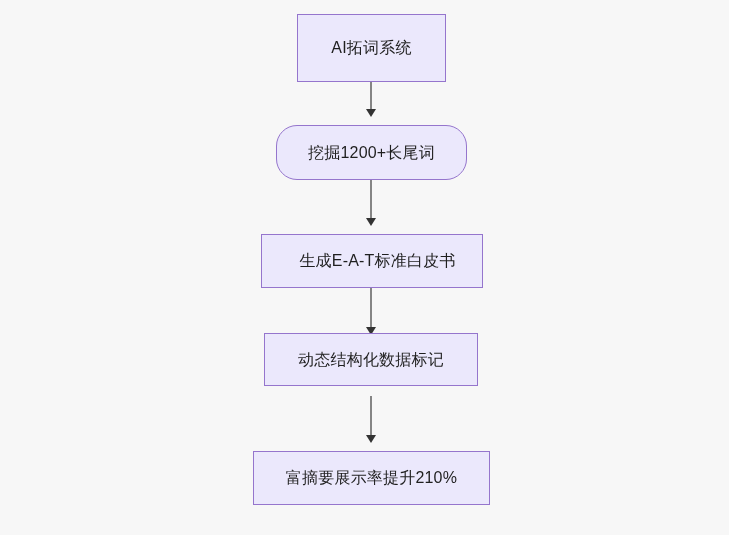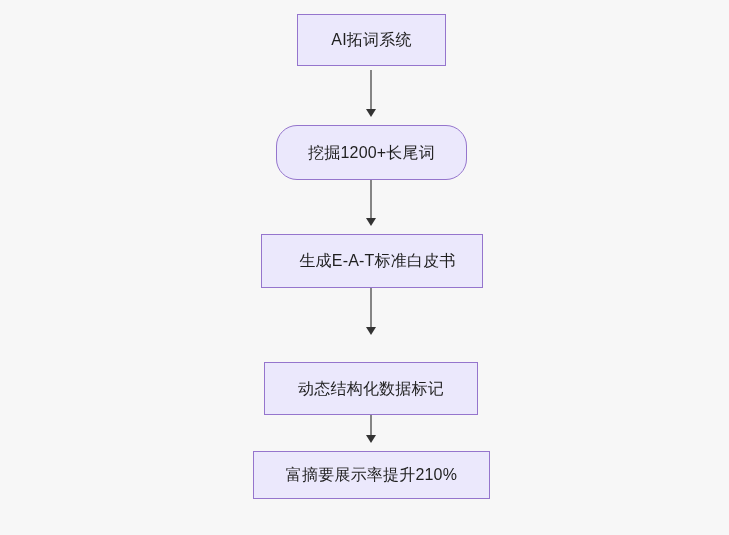--- a/index.html
+++ b/index.html
@@ -60,33 +60,33 @@
 
   <div class="connector" style="left: 370px; top: 180px; height: 39px; background: rgb(133, 133, 133);"></div>
   <div class="arrowhead" style="left: 365.5px; top: 218px; border-top-color: rgb(51, 51, 51);"></div>
 
   <div class="connector" style="left: 370px; top: 288px; height: 40px; background: rgb(133, 133, 133);"></div>
   <div class="arrowhead" style="left: 365.5px; top: 327px; border-top-color: rgb(51, 51, 51);"></div>
 
   <div class="connector" style="left: 370px; top: 396px; height: 40px; background: rgb(133, 133, 133);"></div>
   <div class="arrowhead" style="left: 365.5px; top: 435px; border-top-color: rgb(51, 51, 51);"></div>
 
-  <div class="node" style="left: 297px; top: 14px; width: 149px; height: 52px; background: rgb(235, 232, 252); border-color: rgb(149, 117, 205); color: rgb(31, 31, 31); align-items: center;">
+  <div class="node" style="left: 297px; top: 14px; width: 149px; height: 68px; background: rgb(235, 232, 252); border-color: rgb(149, 117, 205); color: rgb(31, 31, 31); align-items: center;">
     <span class="node-label">AI拓词系统</span>
   </div>
 
   <div class="node" style="left: 276px; top: 125px; width: 191px; height: 55px; background: rgb(235, 232, 252); border-color: rgb(149, 117, 205); color: rgb(31, 31, 31); border-radius: 21px;">
     <span class="node-label">挖掘1200+长尾词</span>
   </div>
 
   <div class="node" style="left: 261px; top: 234px; width: 222px; height: 54px; background: rgb(235, 232, 252); border-color: rgb(149, 117, 205); color: rgb(31, 31, 31); padding-left: 11px;">
     <span class="node-label">生成E-A-T标准白皮书</span>
   </div>
 
-  <div class="node" style="left: 264px; top: 362px; width: 214px; height: 53px; background: rgb(235, 232, 252); border-color: rgb(149, 117, 205); color: rgb(31, 31, 31);">
+  <div class="node" style="left: 264px; top: 333px; width: 214px; height: 53px; background: rgb(235, 232, 252); border-color: rgb(149, 117, 205); color: rgb(31, 31, 31);">
     <span class="node-label">动态结构化数据标记</span>
   </div>
 
-  <div class="node" style="left: 253px; top: 451px; width: 237px; height: 48px; background: rgb(235, 232, 252); border-color: rgb(149, 117, 205); color: rgb(31, 31, 31);">
+  <div class="node" style="left: 253px; top: 451px; width: 237px; height: 54px; background: rgb(235, 232, 252); border-color: rgb(149, 117, 205); color: rgb(31, 31, 31);">
     <span class="node-label">富摘要展示率提升210%</span>
   </div>
 
 </div>
 
 </body></html>

